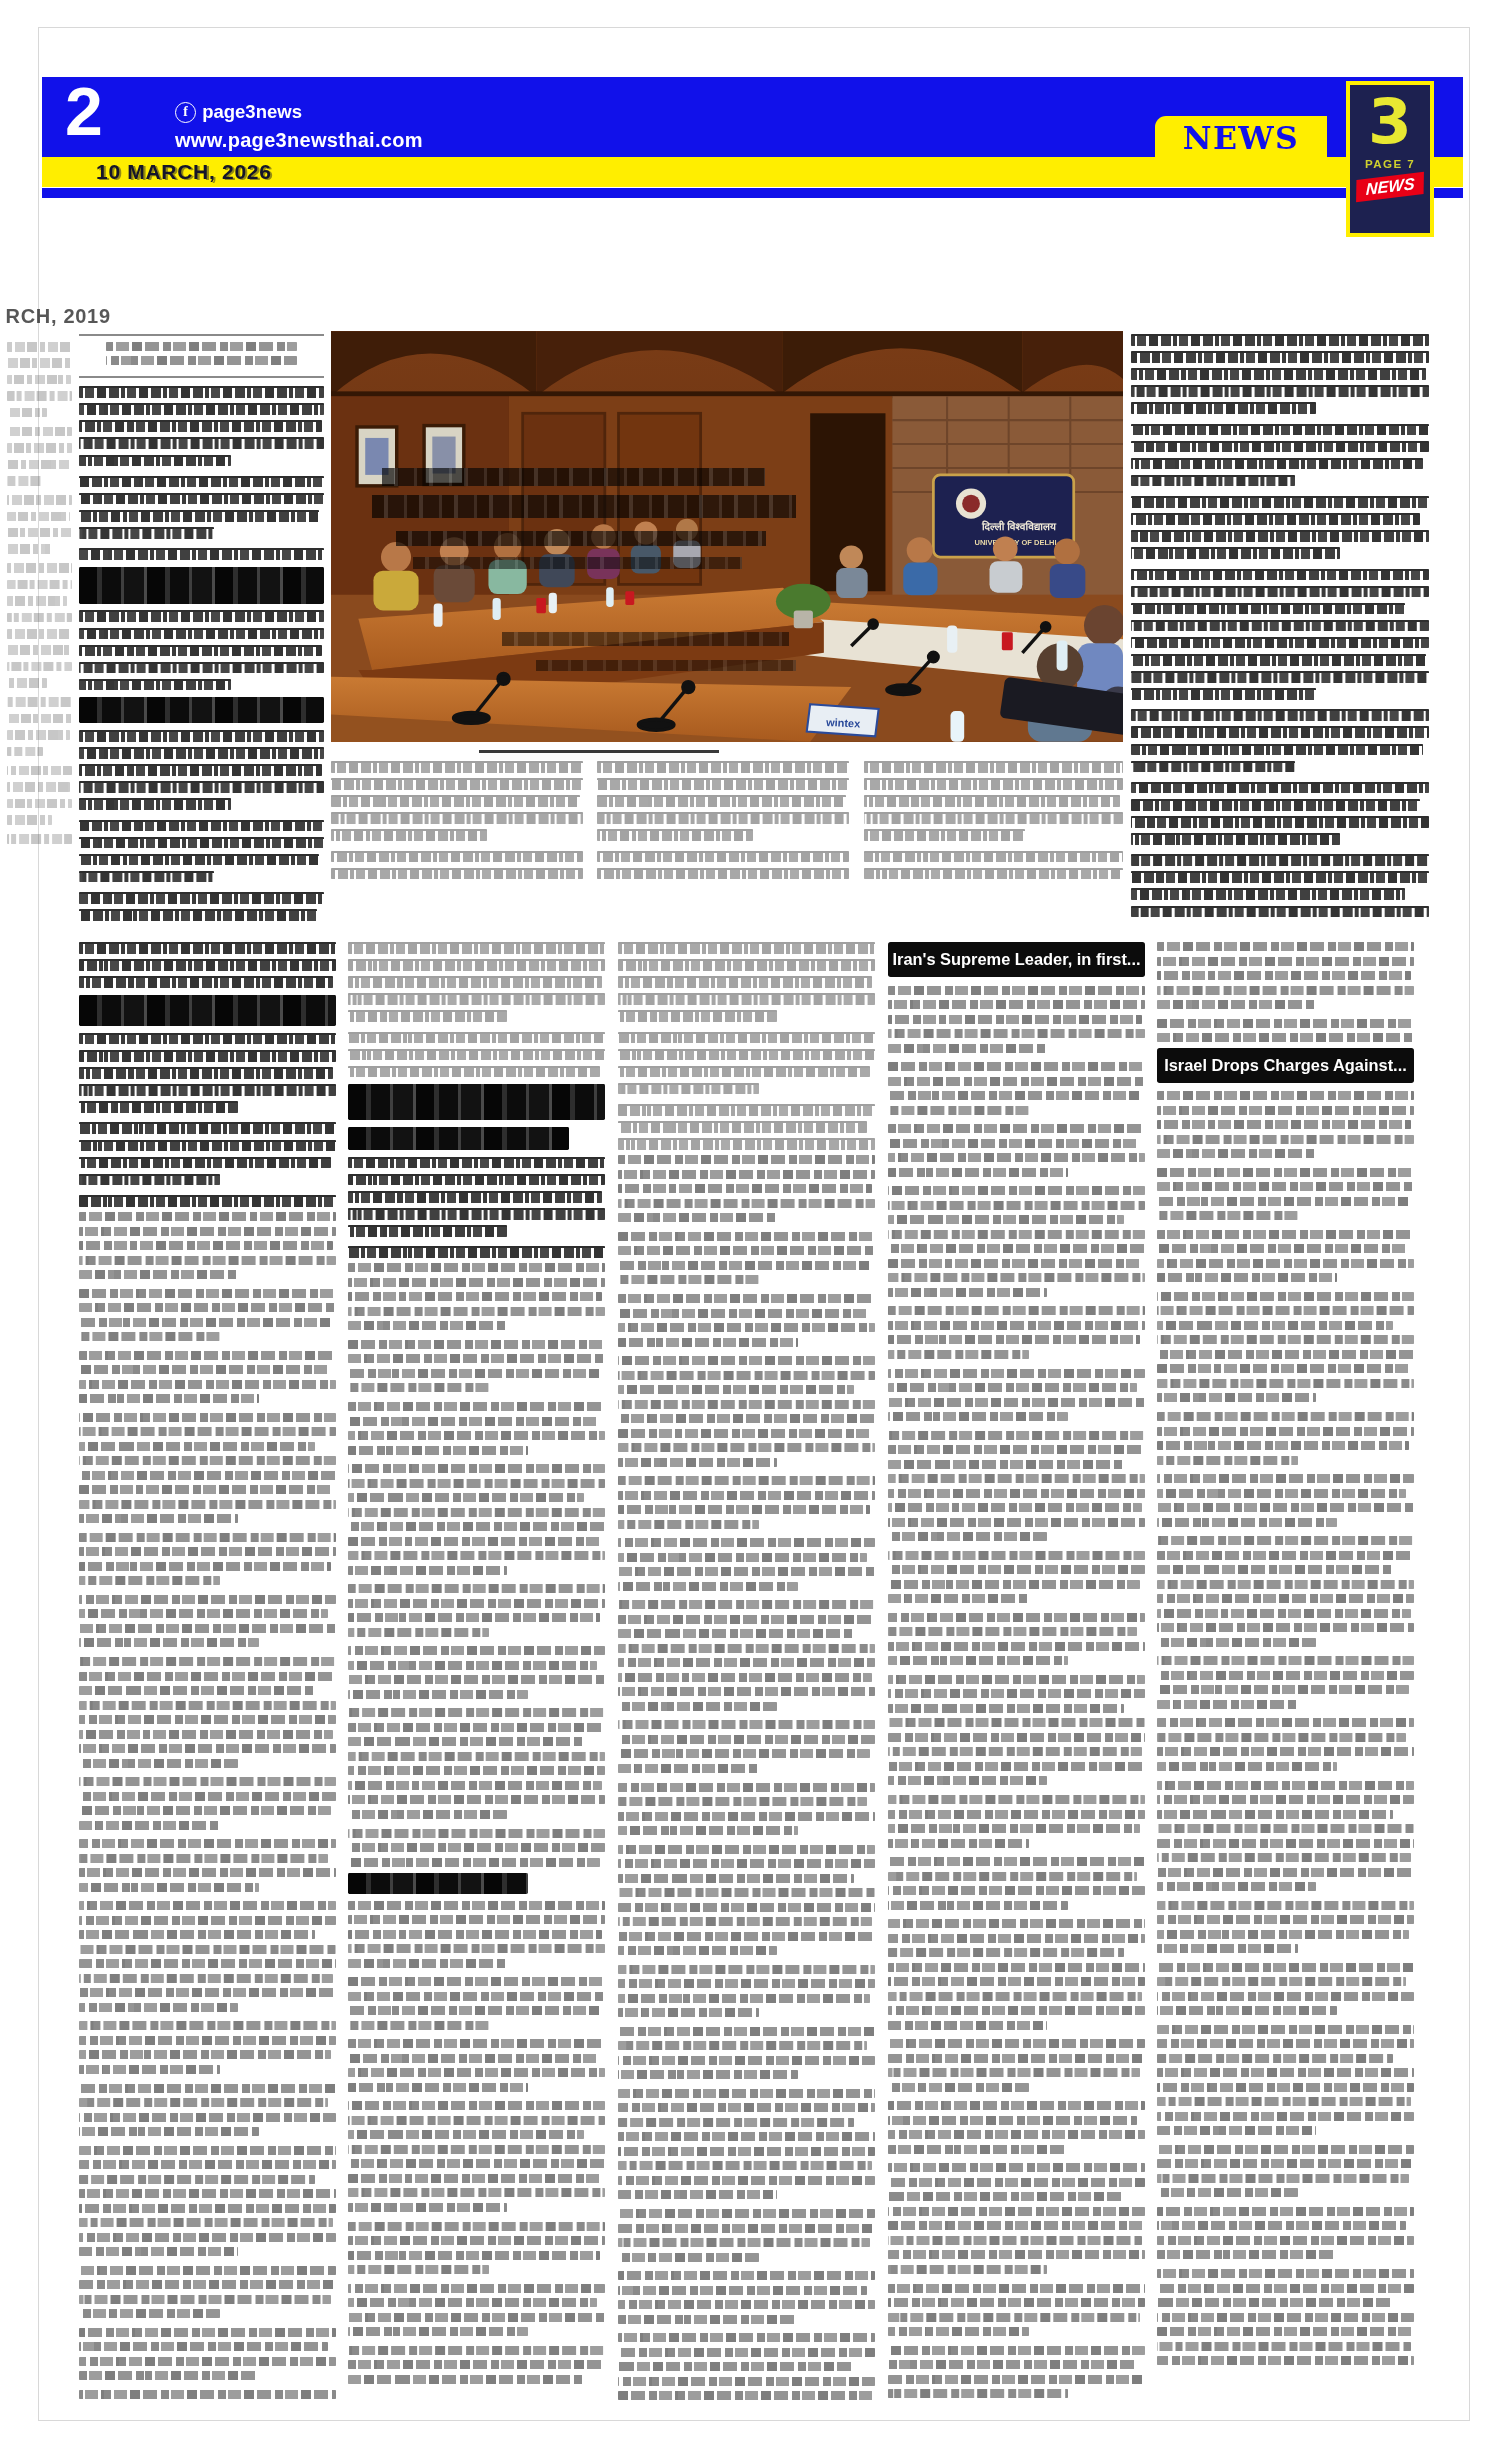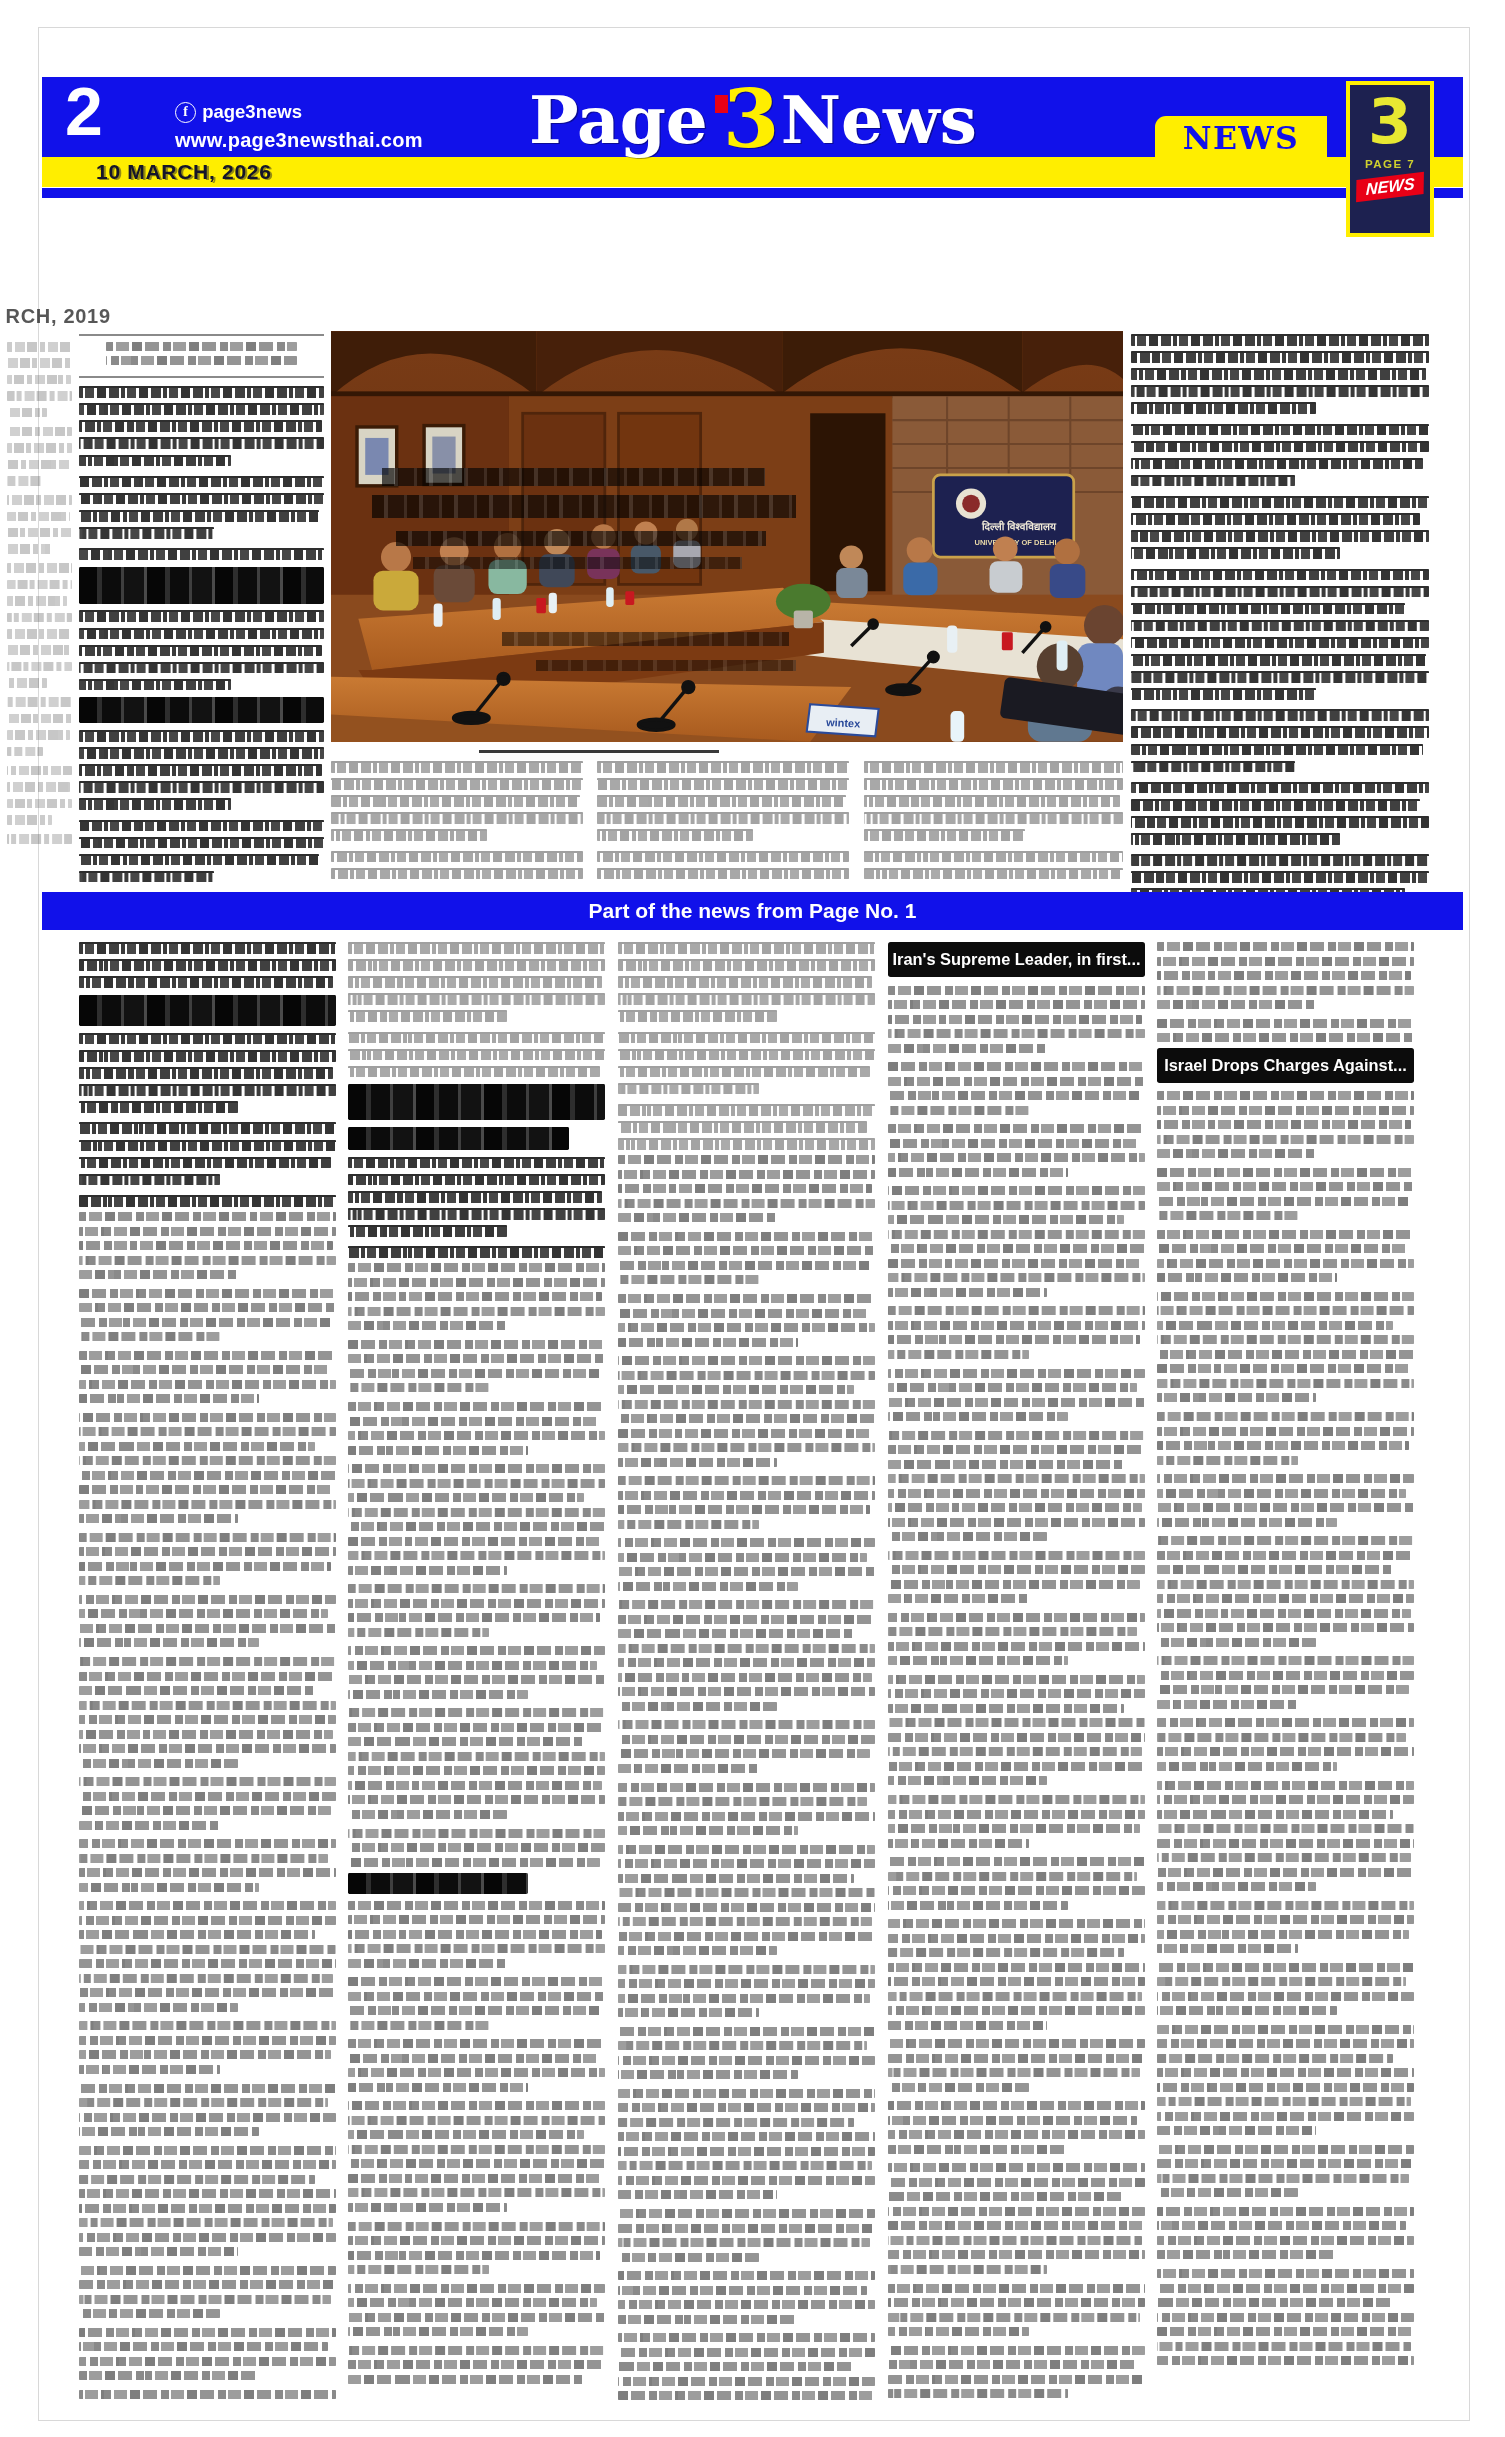--- a/index.html
+++ b/index.html
@@ -72,21 +72,20 @@
   <div class="bluestrip2"></div>
 
   <div class="pagenum">2</div>
 
   <div class="fbline">
     <span class="fbicon">f</span>
     <span>page3news</span>
   </div>
   <div class="website">www.page3newsthai.com</div>
 
-  <div class="masthead"><span>Page</span><span class="redtick"></span><span class="digit">3</span><span>News</span></div>
 
   <div class="worldbox">
     <span>NEWS</span>
   </div>
 
   <div class="logobox">
     <div class="logoinner">
       <div class="logo3">3</div>
       <div class="logopage3">PAGE 7</div>
       <div class="logonews">NEWS</div>
@@ -374,23 +373,20 @@
   <div class="col" style="left:864px;top:761px;width:259px;">
       <div class="gl g-hl" style="width: 100%; background-position: 0px 0px;"></div>
       <div class="gl g-hl" style="width: 100%; background-position: 25px 0px;"></div>
       <div class="gl g-hl" style="width: 99%; background-position: 51px 0px;"></div>
       <div class="gl g-hl" style="width: 100%; background-position: 9.6px 0px;"></div>
       <div class="gl g-hl" style="width: 62%; background-position: 35px 0px;"></div>
       <div class="gl g-hl" style="width: 100%; background-position: 60px 0px; margin-top: 9.6px;"></div>
       <div class="gl g-hl" style="width: 100%; background-position: 19px 0px;"></div>
     </div>
 
-  <div class="banner">
-    <span>Part of the news from Page No. 1</span>
-  </div>
 
   <div class="col" style="left:79px;top:942px;width:257px;">
     <div>
         <div class="gl g-hi" style="width: 100%; background-position: 0px 0px;"></div>
         <div class="gl g-hi" style="width: 100%; background-position: 25px 0px;"></div>
         <div class="gl g-hi" style="width: 99%; background-position: 51px 0px;"></div>
       </div>
     <div class="corrupt" style="height:31.5px;"></div>
     <div>
         <div class="gl g-hi" style="width: 100%; background-position: 0px 0px;"></div>

